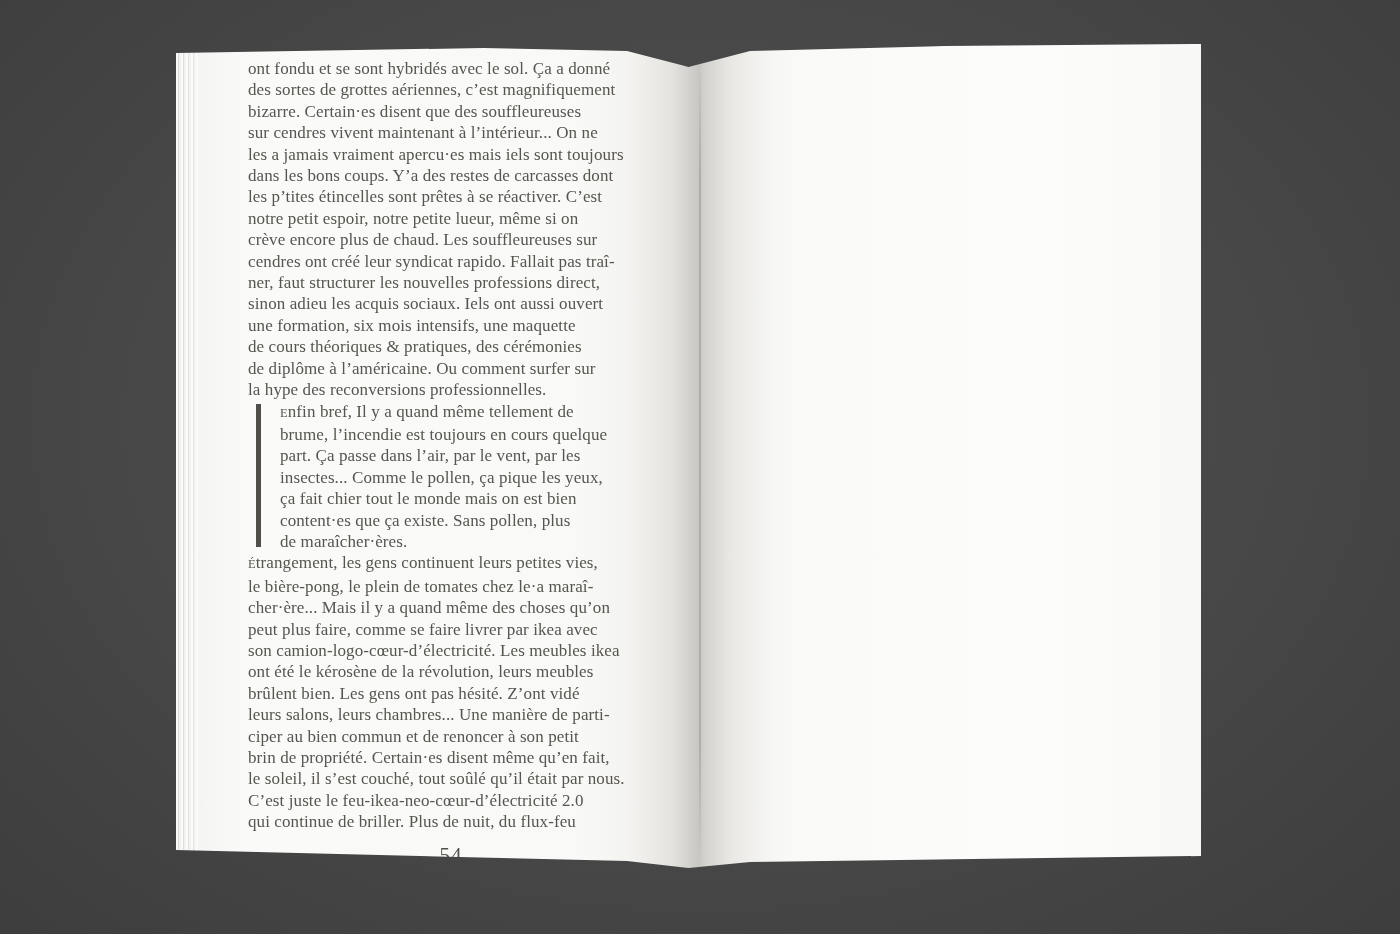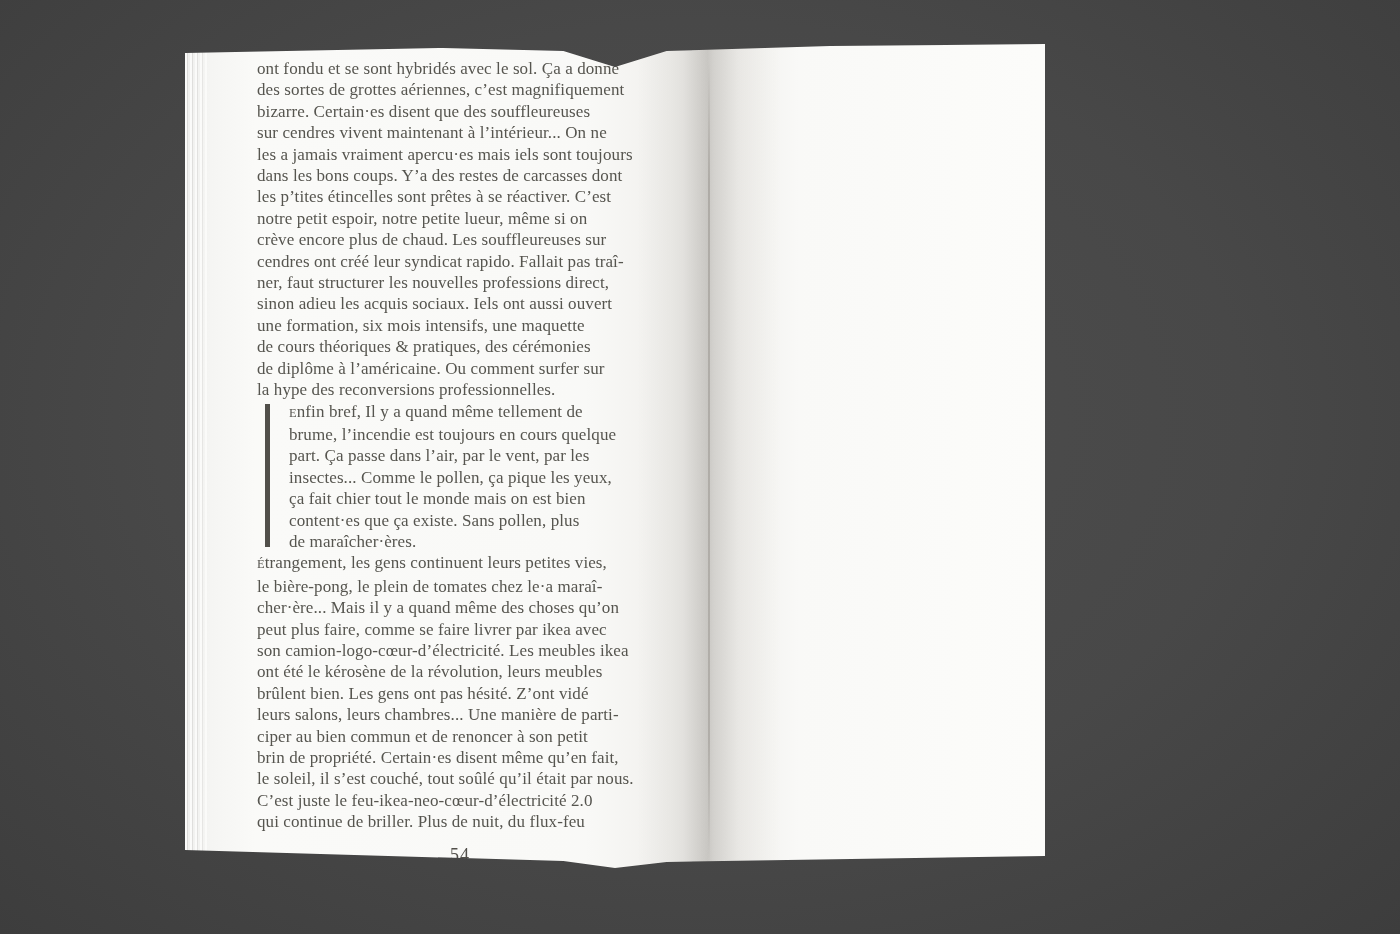--- a/index.html
+++ b/index.html
@@ -6,21 +6,21 @@
     margin: 0; padding: 0;
     width: 1400px; height: 934px;
     overflow: hidden;
     background: #434343;
   }
   .scene {
     position: absolute; inset: 0;
     background: radial-gradient(ellipse at 50% 45%, #4e4e4e 0%, #484848 55%, #3d3d3d 100%);
   }
   .book {
-    position: absolute; left: 185px; top: 44px; width: 860px; height: 824px;
+    position: absolute; left: 176px; top: 44px; width: 1025px; height: 824px;
     clip-path: polygon(0 9px, 30% 4px, 44% 7px, 50% 23px, 56% 7px, 75% 2px, 100% 0,
                        100% 812px, 56% 818px, 50% 824px, 44% 817px, 0 806px);
     filter: drop-shadow(0 10px 16px rgba(0,0,0,0.35));
   }
   .page { position: absolute; top: 0; height: 100%; }
   .page-left {
     left: 0; width: 524px;
     background: linear-gradient(to right,
       #ececea 0px, #f5f5f3 26px, #fafaf8 70px, #f9f9f7 400px, #f1f0ed 485px, #e7e6e3 524px);
   }
@@ -71,21 +71,21 @@
   .quote { position: relative; padding-left: 32px; }
   .qbar {
     position: absolute; left: 8px; top: 3px; bottom: 5px; width: 5px;
     background: #514f4a;
   }
   .cap::first-letter { font-size: 12.5px; }
   em { font-style: italic; }
 
   .pagenum {
     margin-top: 12px; text-align: center;
-    font-size: 18px; letter-spacing: 1px; color: #514f4a;
+    font-size: 21px; letter-spacing: 1px; color: #514f4a;
   }
 </style>
 </head>
 <body>
 
 <div class="scene">
   <div class="book">
 
     <div class="page page-left">
       <div class="edges edges-left"></div>

